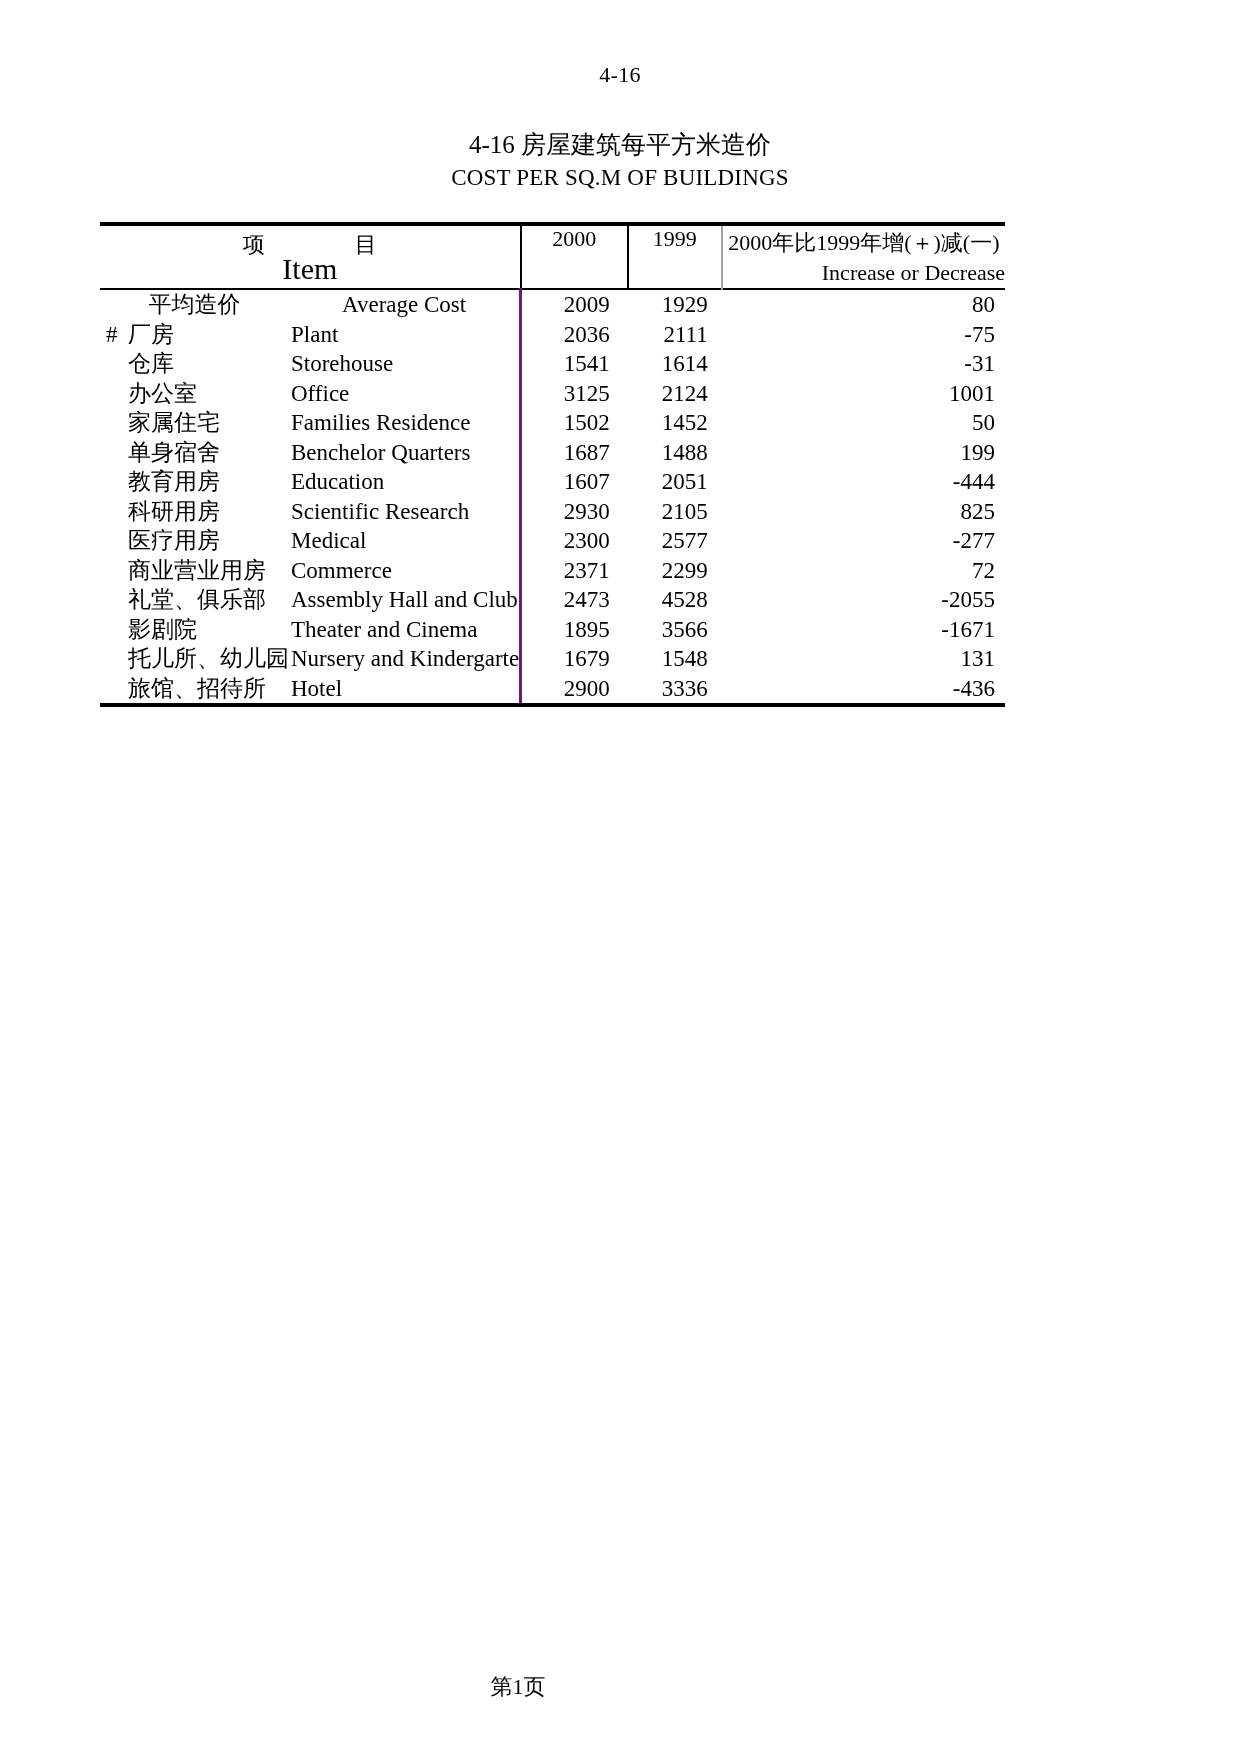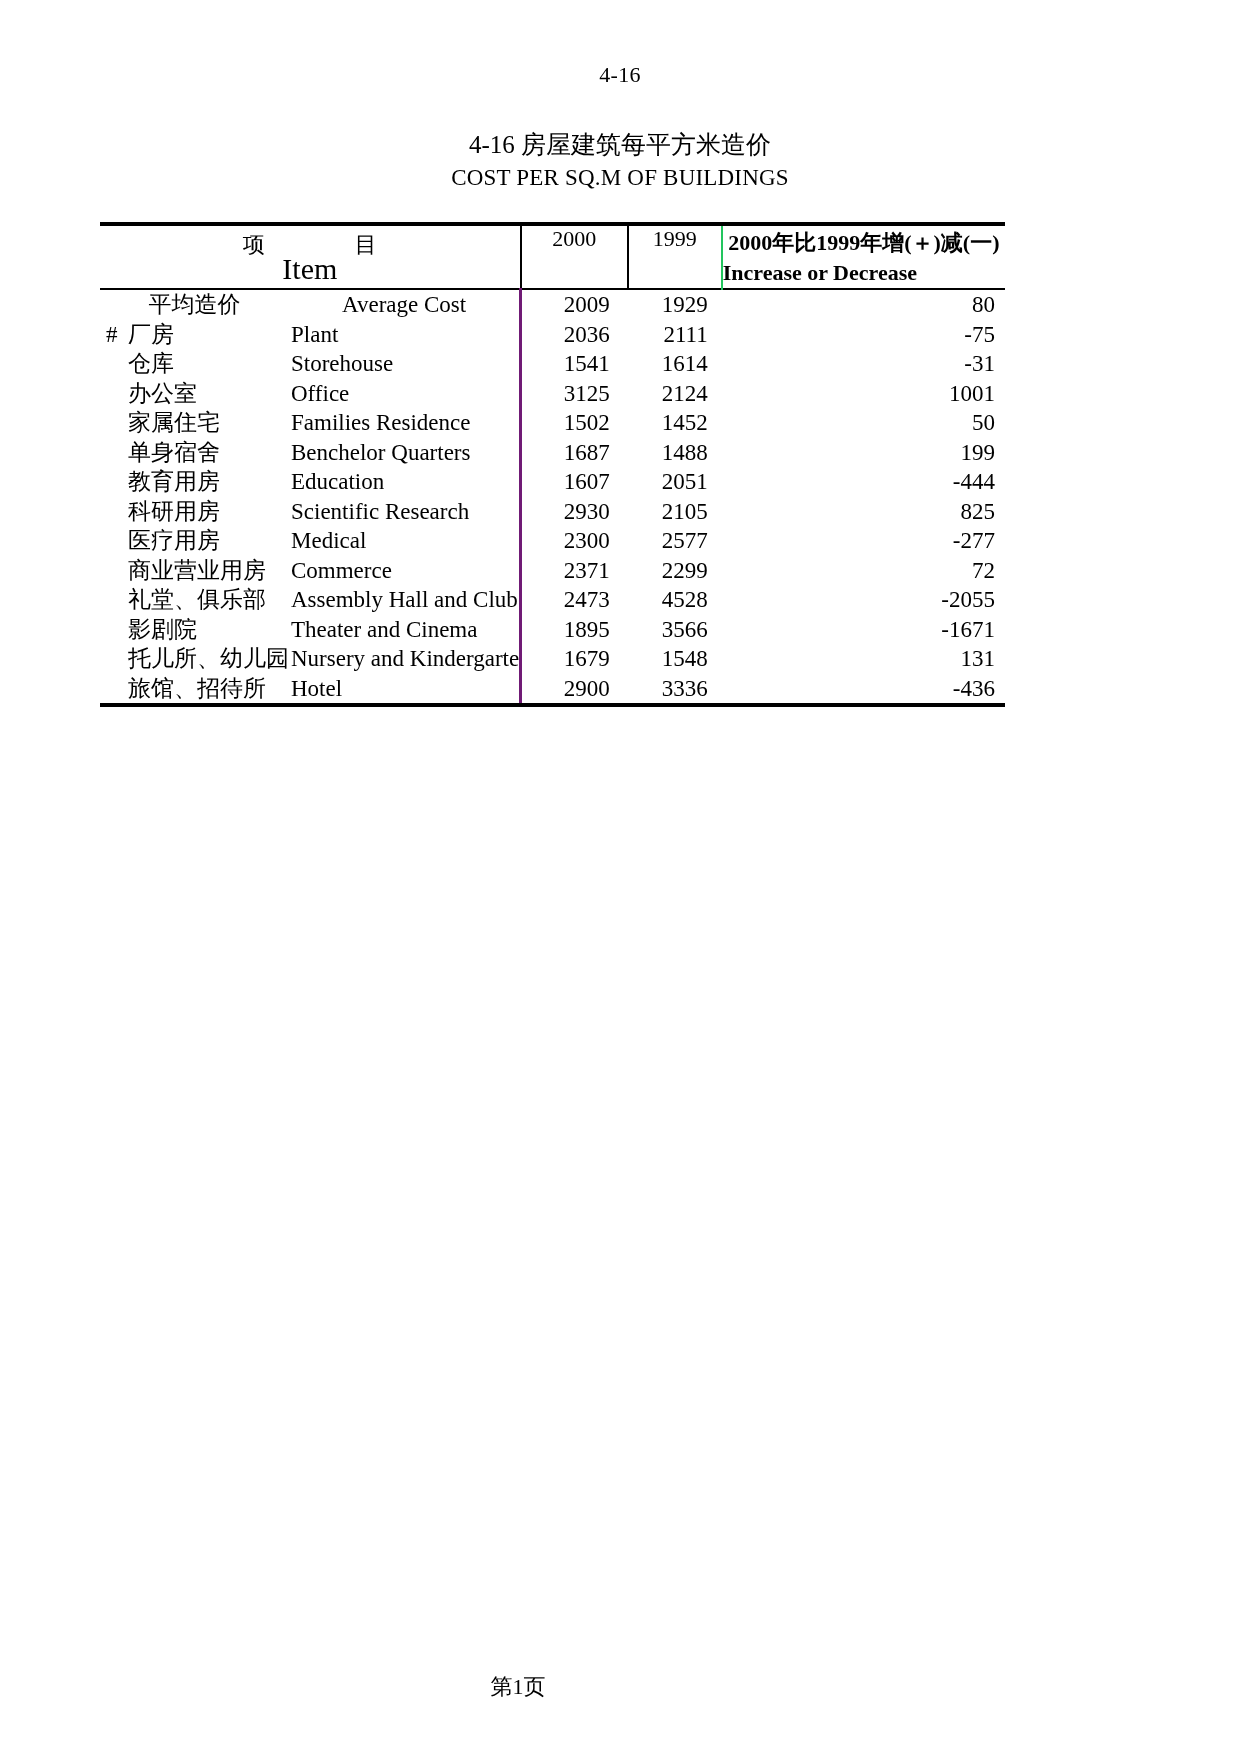--- a/index.html
+++ b/index.html
@@ -92,43 +92,42 @@
     text-align: center;
     font-size: 30px;
   }
   td.hdr-year {
     text-align: center;
     vertical-align: middle;
     border-left: 2px solid #000;
     font-size: 22px;
   }
   td.hdr-diff {
-    border-left: 2px solid #22c55e;
+    border-left: 2px solid #a3a3a3;
     padding: 0;
-    font-weight: bold;
   }
   .hdr-diff-wrap {
     position: relative;
     height: 62px;
   }
   .hdr-diff-cn {
     position: absolute;
     top: 2px;
     left: 0;
     width: 100%;
     text-align: center;
     font-size: 22px;
     white-space: nowrap;
   }
   .hdr-diff-en {
     position: absolute;
     bottom: 2px;
     left: 0;
     width: 100%;
-    text-align: left;
+    text-align: right;
     font-size: 22px;
   }
 
   
   tbody tr.first-body td {
     border-top: 2px solid #000;
   }
   tbody td {
     padding: 0;
     height: 29.5px;

